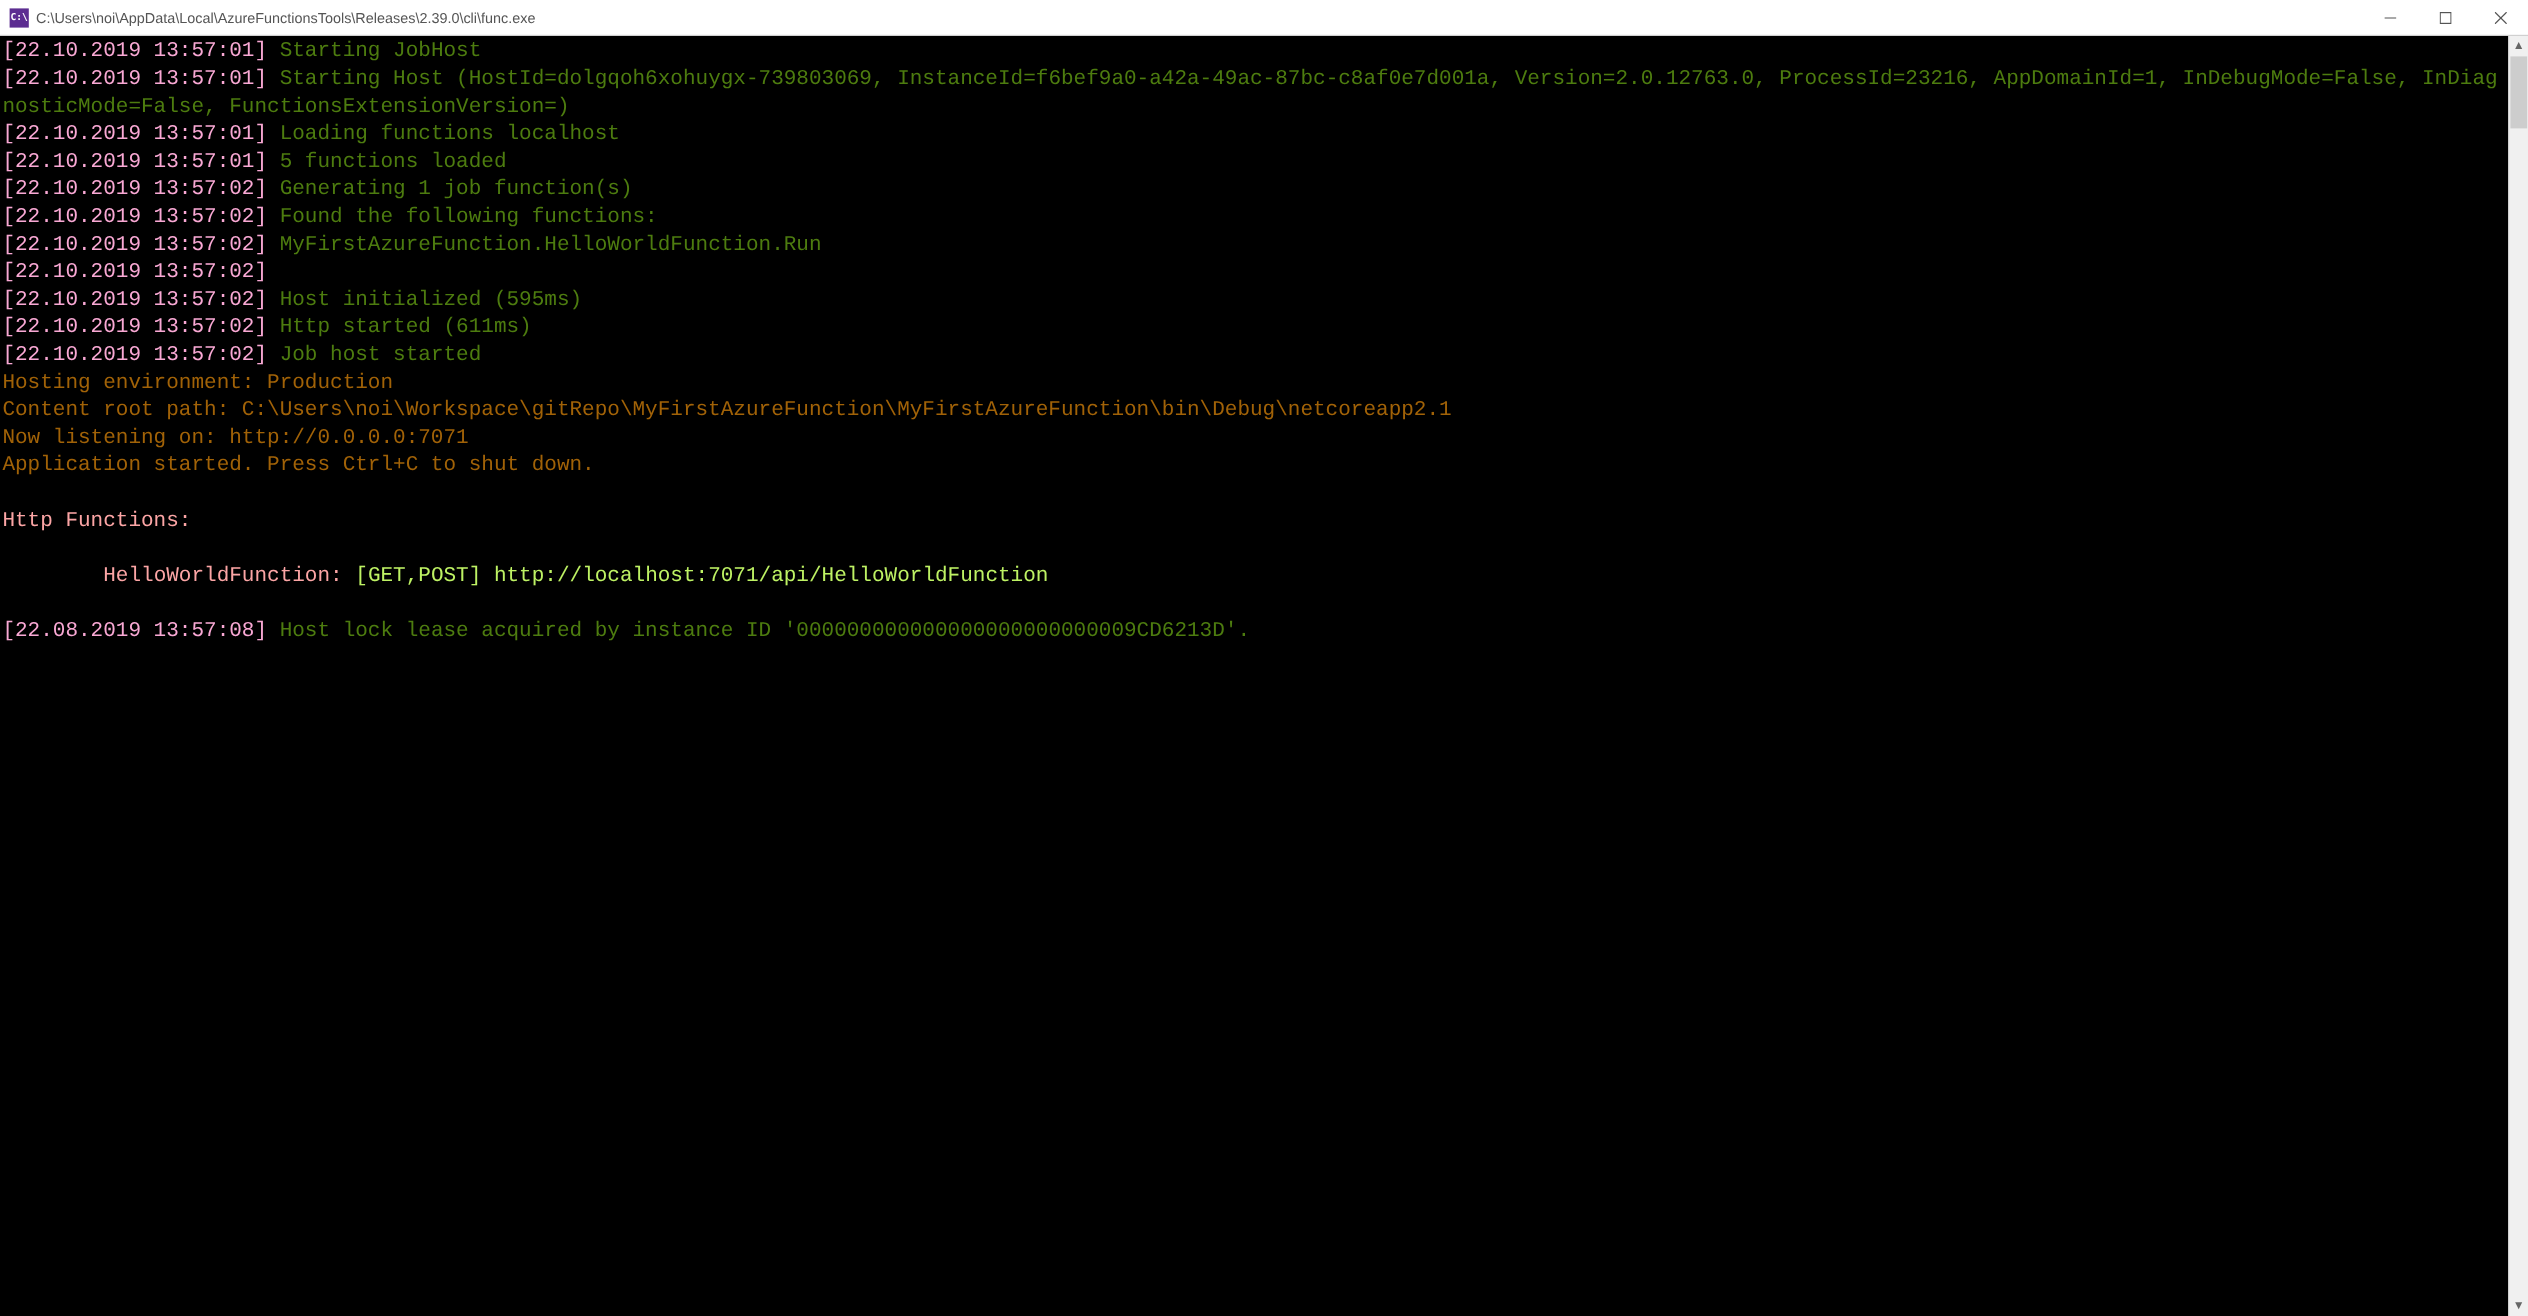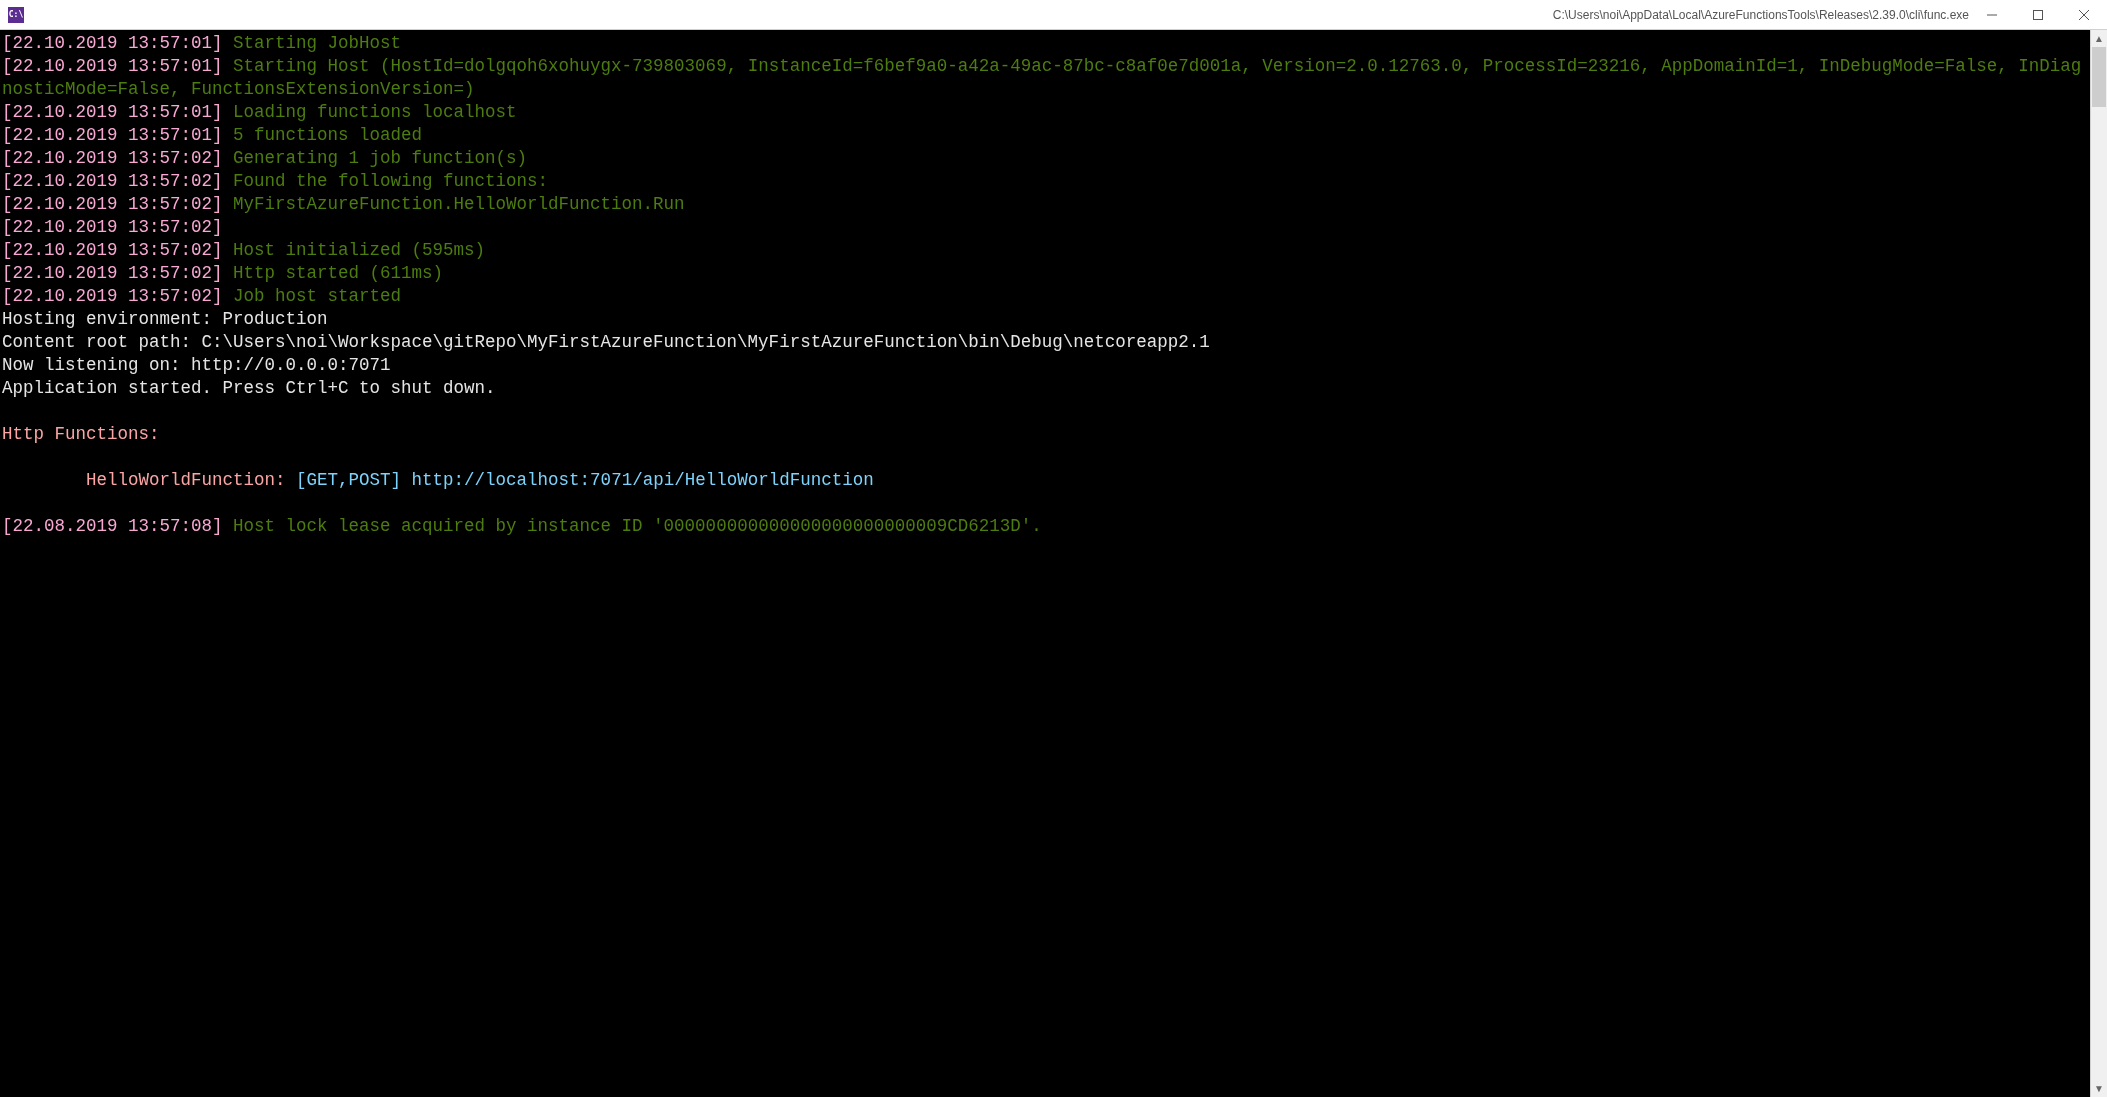--- a/index.html
+++ b/index.html
@@ -30,21 +30,20 @@
     align-items: center;
     justify-content: center;
     font-family: Consolas, monospace;
   }
   .titlebar-title {
     flex: 1;
     font-size: 12px;
     color: #555;
     white-space: nowrap;
     overflow: hidden;
-    text-align: right;
   }
   .win-controls { display: flex; height: 100%; }
   .win-btn {
     width: 46px;
     height: 100%;
     display: flex;
     align-items: center;
     justify-content: center;
     color: #555;
   }
@@ -64,22 +63,22 @@
     font-size: 17.5px;
     line-height: 23px;
     white-space: pre-wrap;
     word-break: break-all;
     padding: 2px 0 0 2px;
     overflow-y: auto;
   }
   .ts { color: #f9a8d4; }
   .cyan { color: #4d7c0f; }
   .yellow { color: #fca5a5; }
-  .green { color: #7dd3fc; }
-  .white { color: #e5e5e5; }
+  .green { color: #bef264; }
+  .white { color: #a16207; }
 
   .scrollbar {
     width: 17px;
     background: #f0f0f0;
     position: relative;
     border-left: 1px solid #d0d0d0;
   }
   .scroll-arrow {
     position: absolute;
     left: 0; right: 0;

